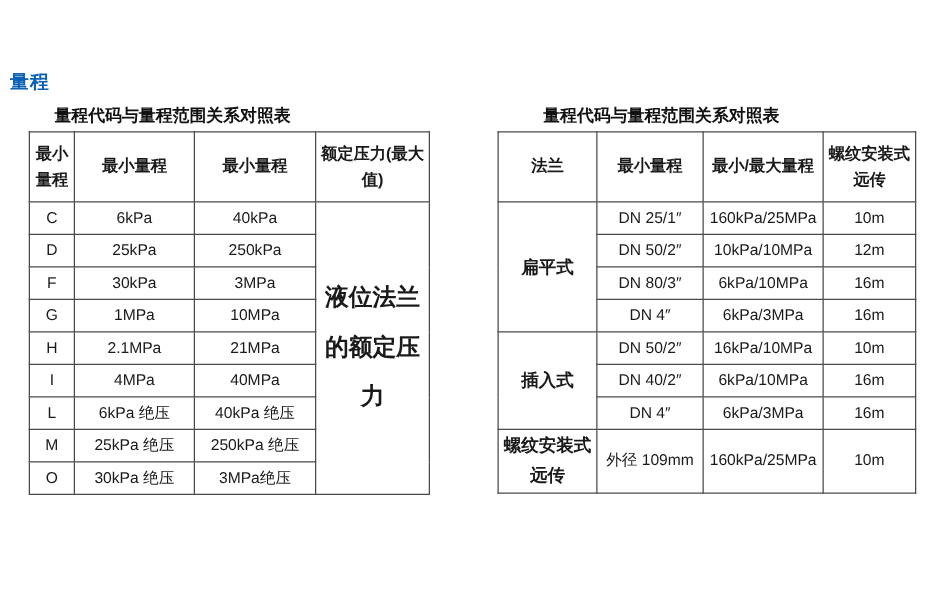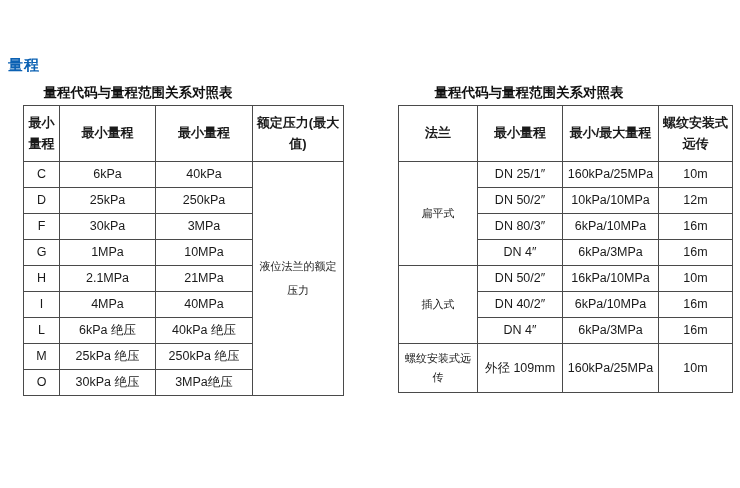--- a/index.html
+++ b/index.html
@@ -47,25 +47,25 @@
     font-weight: normal;
     padding: 1px 2px;
     line-height: 1.35;
     overflow: hidden;
   }
   th { font-size: 13px; font-weight: bold; line-height: 1.6; }
   .hdr-row    { height: 56px; }
   .data-row   { height: 26px; }
   .tall-row   { height: 49px; }
   .span-note  {
-    font-weight: normal;
-    font-size: 11px;
+    font-weight: bold;
+    font-size: 19px;
     line-height: 2.1;
   }
-  .flange-cell { font-weight: normal; font-size: 11px; line-height: 1.7; margin-left: 12px; }
+  .flange-cell { font-weight: bold; font-size: 14px; line-height: 1.7; margin-left: 12px; }
 </style>
 </head>
 <body>
 
 <div class="section-title">量程</div>
 
 <div class="table-title" id="left-title">量程代码与量程范围关系对照表</div>
 <div class="table-title" id="right-title">量程代码与量程范围关系对照表</div>
 
 <table id="left-table">

